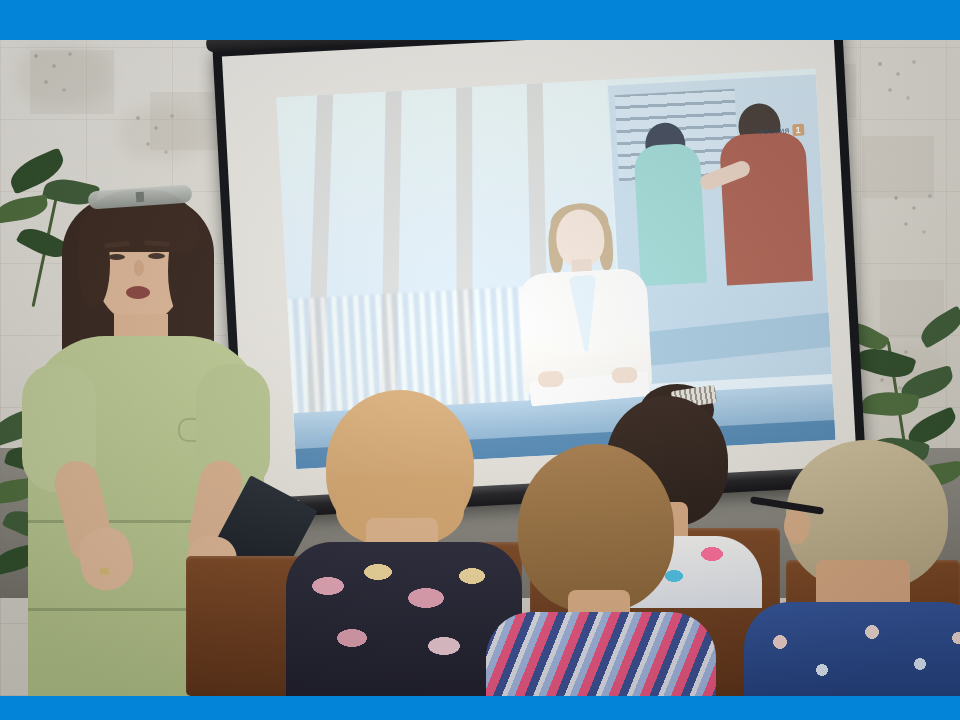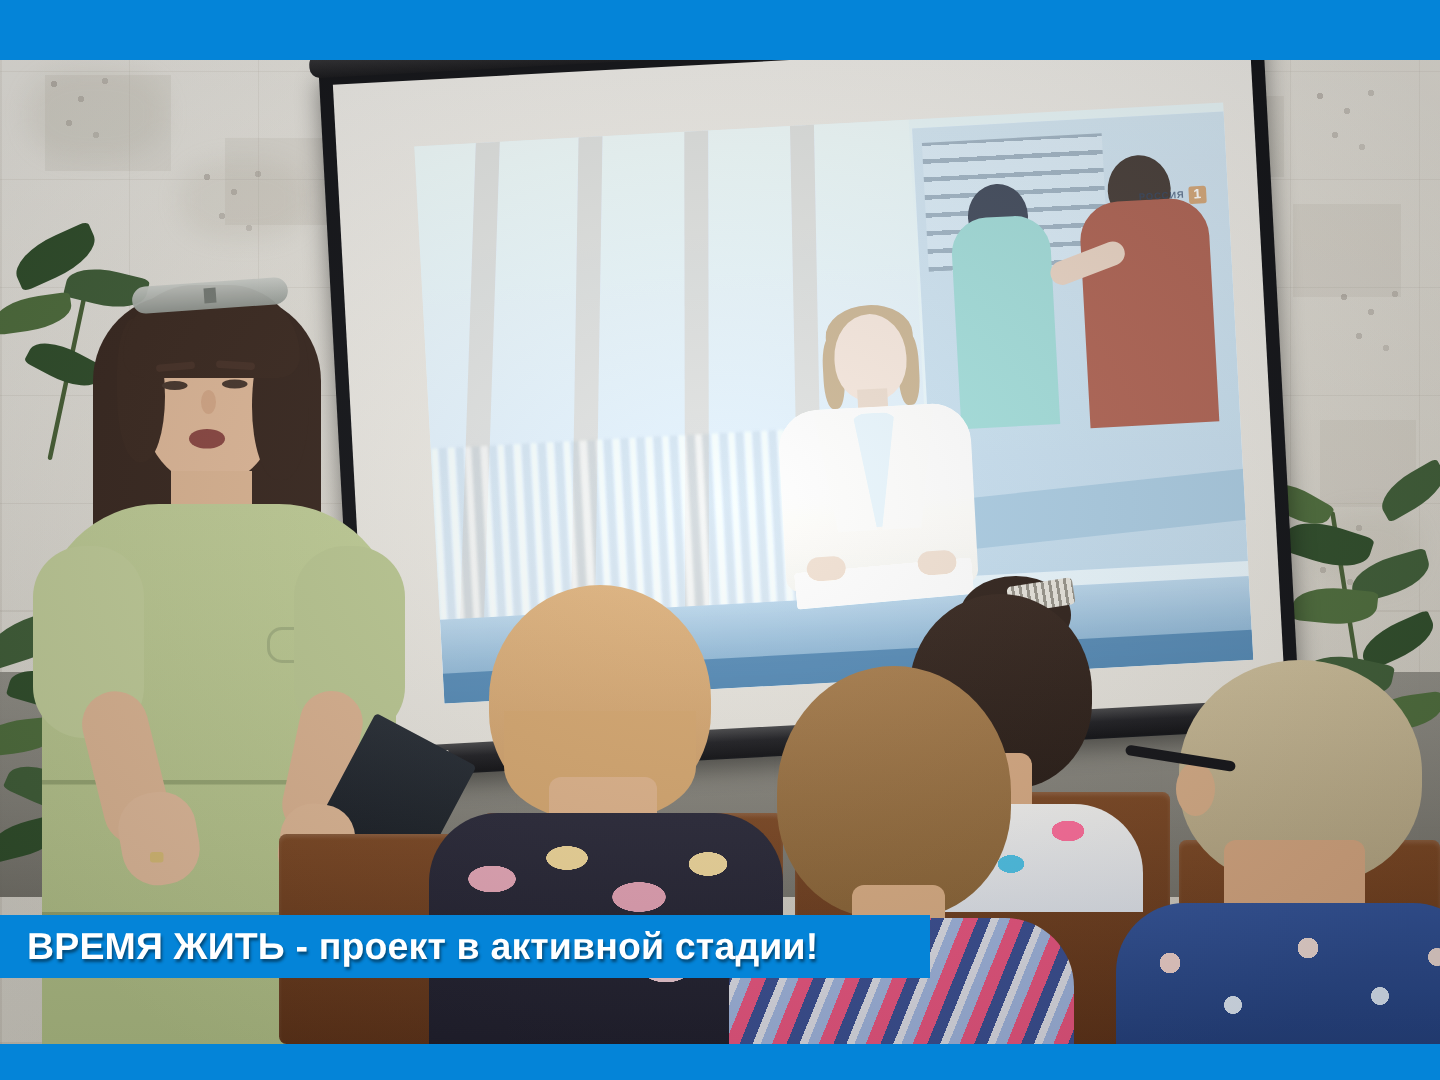--- a/index.html
+++ b/index.html
@@ -414,18 +414,15 @@
 
     <div id="aud2" class="aud">
       <div class="hd"></div>
         <div class="nk"></div>
         <div class="bd"></div>
     </div>
 
     <div id="grade"></div>
   </div>
 
-  <div id="caption-bar">
-    <span id="caption-text">ВРЕМЯ ЖИТЬ - проект в активной стадии!</span>
-  </div>
 
   <div class="band bottom"></div>
 </div>
 
 </body></html>

